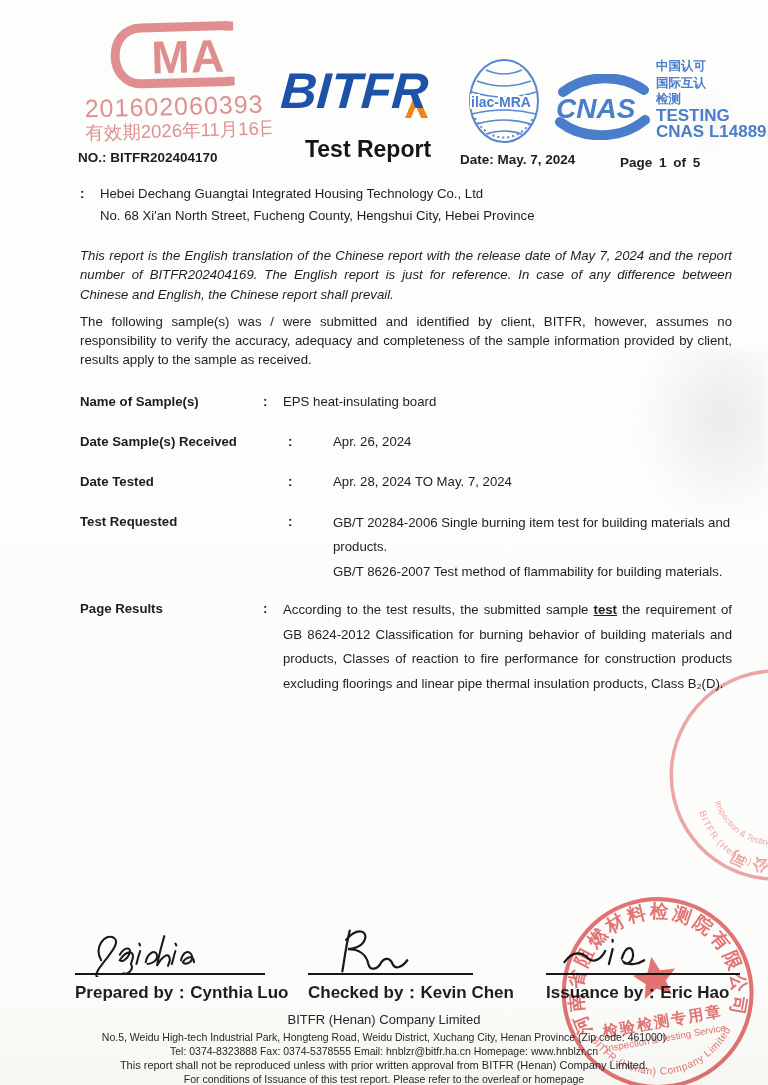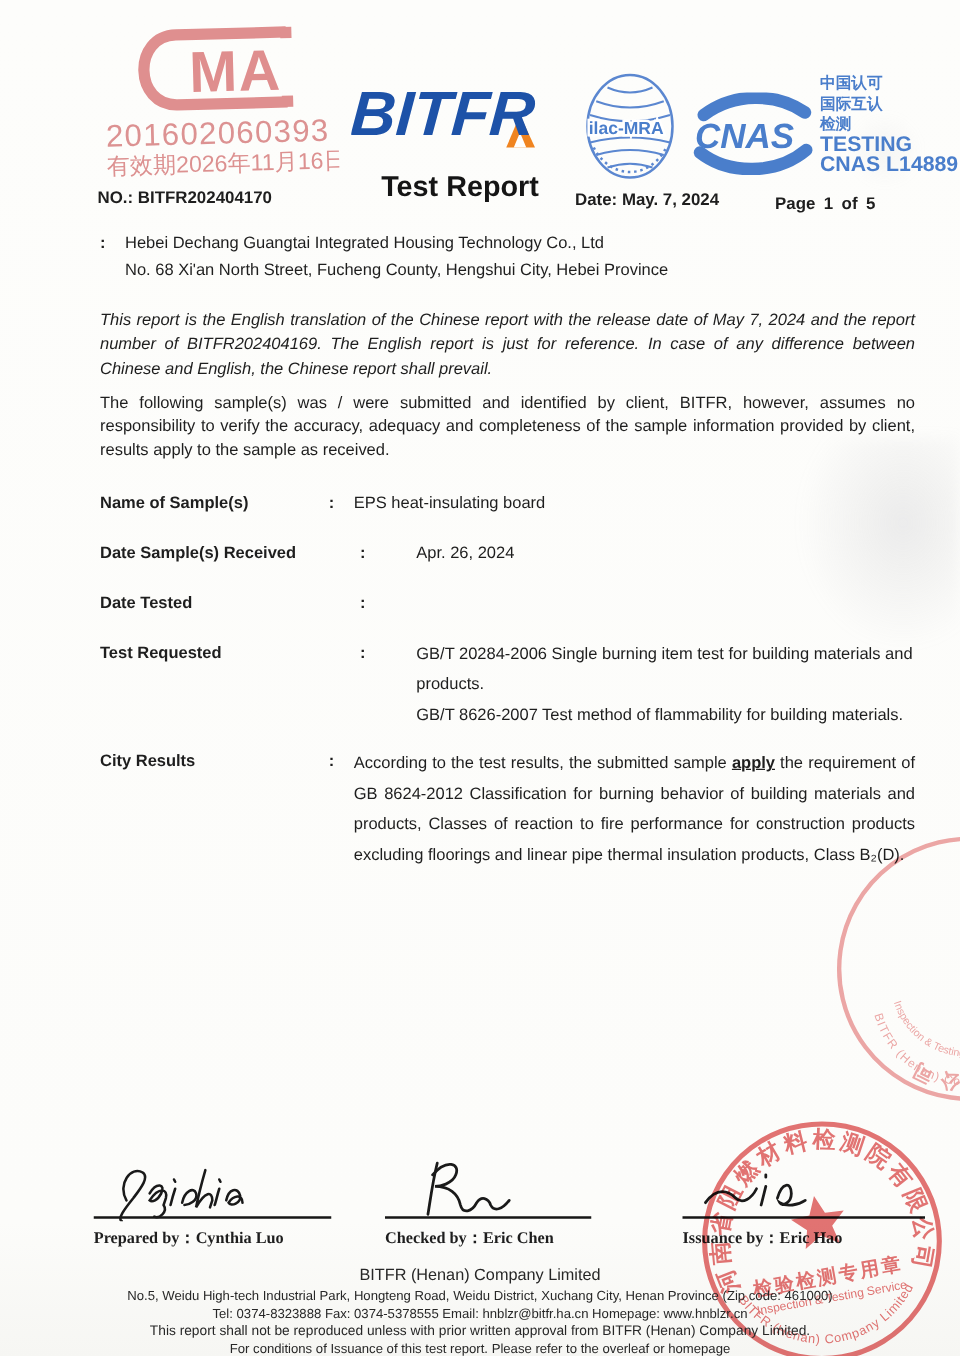--- a/index.html
+++ b/index.html
@@ -30,21 +30,21 @@
   .m21{margin-top:21px;}
   .m18{margin-top:18px;gap:25px;}
   .m14{margin-top:14px;}
   .wide .val{line-height:24.5px;}
   .just .val{text-align:justify;}
   .em-meets{font-weight:bold;text-decoration:underline;}
   
   .sigblock{position:absolute;top:925px;}
   .sig-svg{display:block;}
   .sigline{border-top:2px solid #161616;margin-top:-4px;}
-  .siglabel{font-size:13px;font-weight:bold;margin-top:6px;white-space:nowrap;font-family:Liberation Serif, serif;}
+  .siglabel{font-size:17px;font-weight:bold;margin-top:6px;white-space:nowrap;}
   .sb1{left:75px;width:192px;}
   .sb2{left:308px;width:165px;}
   .sb3{left:546px;width:196px;}
   
   .seal{position:absolute;left:558px;top:893px;mix-blend-mode:multiply;opacity:.85;transform:rotate(-10deg);}
   .edge-stamp{position:absolute;left:660px;top:660px;mix-blend-mode:multiply;opacity:.55;transform:rotate(8deg);}
   
   .footer{position:absolute;left:0;top:1012px;width:768px;text-align:center;color:#272727;}
   .f-company{font-size:13px;}
   .f-addr{font-size:10.5px;margin-top:4px;}
@@ -141,35 +141,36 @@
 
     <div class="frow m18">
       <span class="lbl">Date Sample(s) Received</span>
       <span class="colon">:</span>
       <span class="val">Apr. 26, 2024</span>
     </div>
 
     <div class="frow m18">
       <span class="lbl">Date Tested</span>
       <span class="colon">:</span>
+      <span class="val">Apr. 28, 2024 TO May. 7, 2024</span>
     </div>
 
     <div class="frow m18 wide">
       <span class="lbl">Test Requested</span>
       <span class="colon">:</span>
       <span class="val">
         <span class="vline">GB/T 20284-2006 Single burning item test for building materials and products.</span>
         <span class="vline">GB/T 8626-2007 Test method of flammability for building materials.</span>
       </span>
     </div>
 
     <div class="frow m14 wide just">
-      <span class="lbl">City Results</span>
-      <span class="colon">:</span>
-      <span class="val"><span>According to the test results, the submitted sample </span><span class="em-meets">apply</span><span> the requirement of GB 8624-2012 Classification for burning behavior of building materials and products, Classes of reaction to fire performance for construction products excluding floorings and linear pipe thermal insulation products, Class B₂(D).</span></span>
+      <span class="lbl">Page Results</span>
+      <span class="colon">:</span>
+      <span class="val"><span>According to the test results, the submitted sample </span><span class="em-meets">test</span><span> the requirement of GB 8624-2012 Classification for burning behavior of building materials and products, Classes of reaction to fire performance for construction products excluding floorings and linear pipe thermal insulation products, Class B₂(D).</span></span>
     </div>
   </div>
 
   <div class="edge-stamp">
     <svg width="230" height="230" viewBox="0 0 230 230">
       <defs>
         <path id="edgeRing" d="M115,29 A86,86 0 1 1 114.9,29"></path>
         <path id="edgeEn" d="M45,162 A76,76 0 0 0 185,162"></path>
         <path id="edgeIns" d="M59,150 A62,62 0 0 0 171,150"></path>
       </defs>
@@ -203,21 +204,21 @@
   </div>
 
   <div class="sigblock sb2">
     <svg class="sig-svg" width="130" height="52" viewBox="0 0 130 56">
       <g fill="none" stroke="#1a1a1a" stroke-width="2.4" stroke-linecap="round">
         <path d="M40,6 C36,22 34,38 32,50"></path>
         <path d="M36,16 C48,2 60,6 56,16 C53,24 42,26 38,26 C50,26 58,32 60,42 C62,50 70,48 74,40 C78,34 84,36 86,42 C89,48 96,46 102,38"></path>
       </g>
     </svg>
     <div class="sigline" style="width:165px;"></div>
-    <div class="siglabel"><span>Checked by：</span><span>Eric Chen</span></div>
+    <div class="siglabel"><span>Checked by：</span><span>Kevin Chen</span></div>
   </div>
 
   <div class="sigblock sb3">
     <svg class="sig-svg" width="150" height="52" viewBox="0 0 150 56">
       <g fill="none" stroke="#1a1a1a" stroke-width="2.4" stroke-linecap="round">
         <path d="M14,40 C24,26 34,30 40,36 C46,42 54,36 58,28"></path>
         <path d="M66,26 C64,34 63,38 62,42 M66,16 l0,2"></path>
         <path d="M76,36 C80,22 88,22 88,32 C88,40 80,44 78,40 C84,44 94,42 100,38"></path>
       </g>
     </svg>

